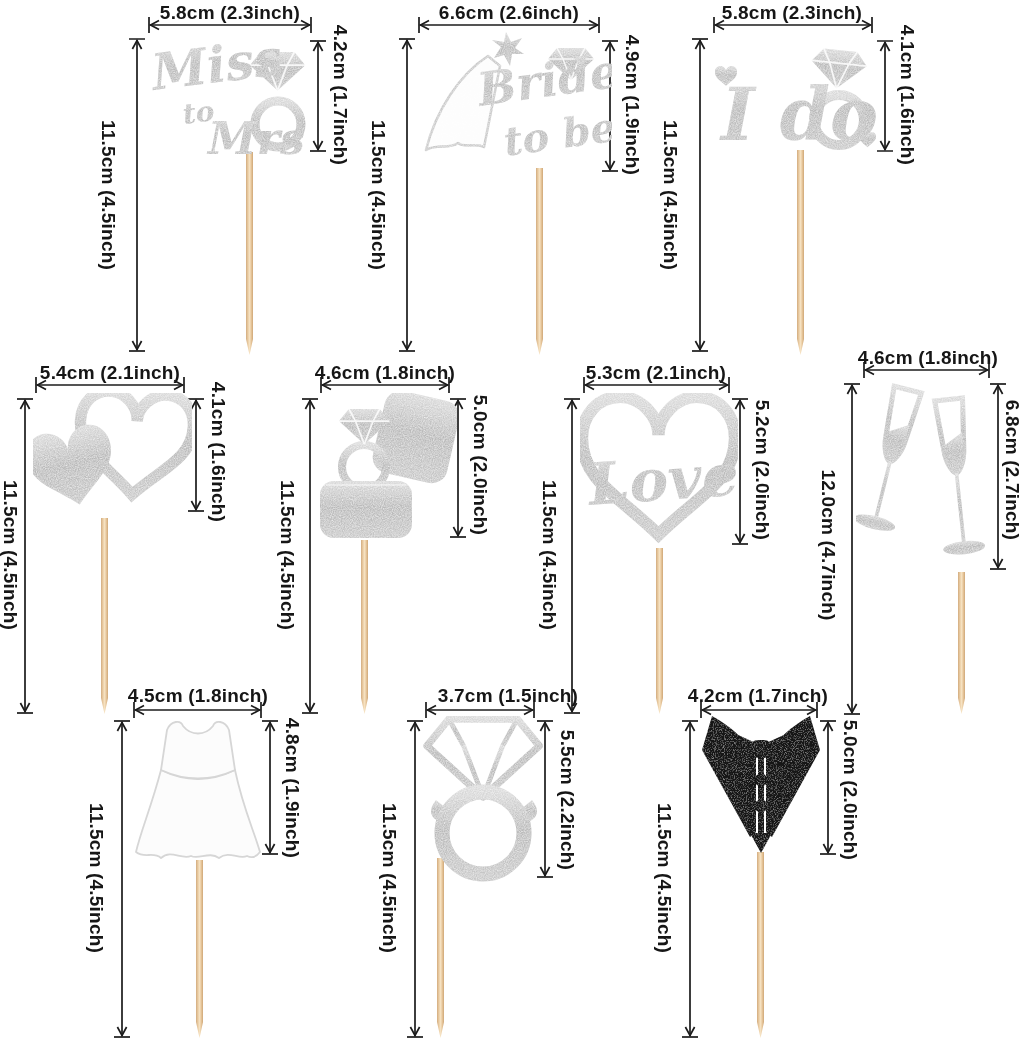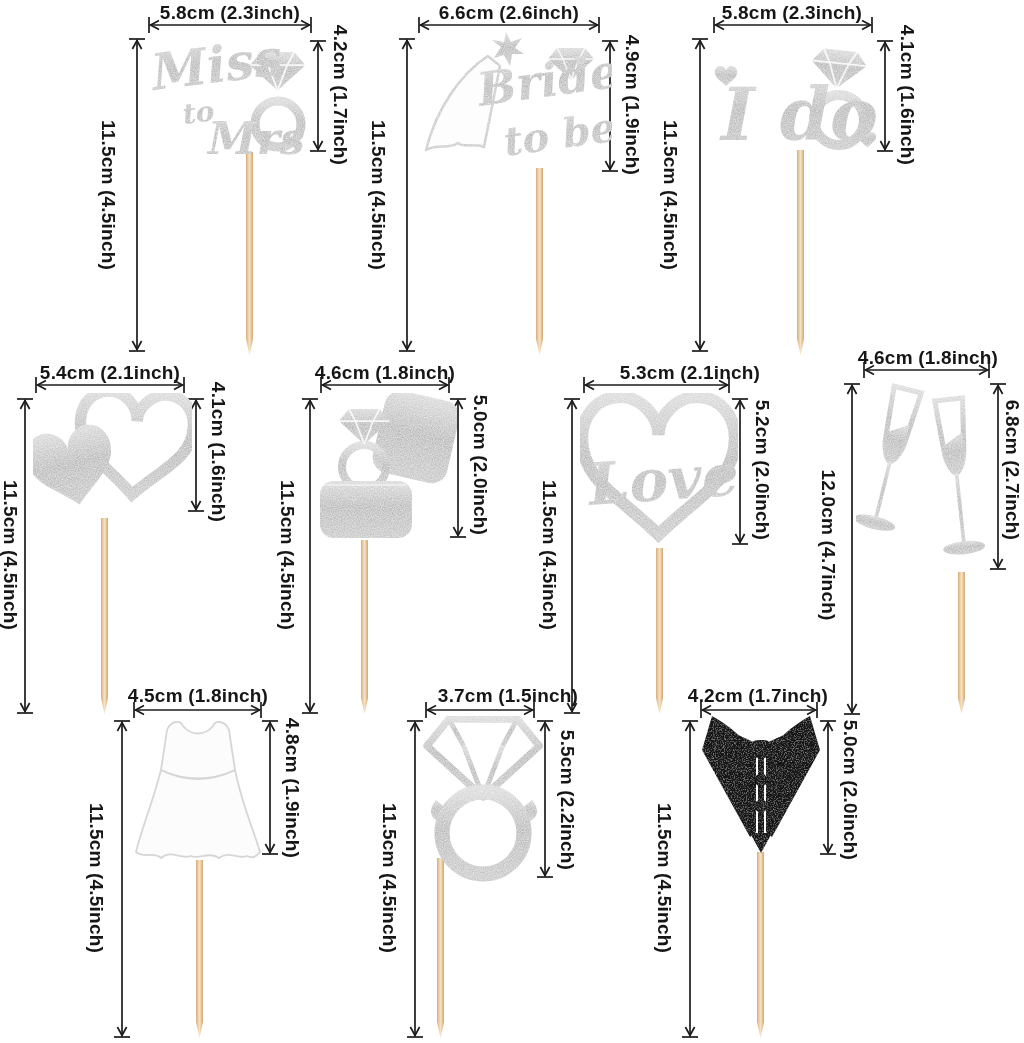--- a/index.html
+++ b/index.html
@@ -1,17 +1,17 @@
 <!DOCTYPE html>
 <html><head>
 <meta charset="utf-8">
 <style>
   html,body{margin:0;padding:0;background:#fff;}
   #canvas{position:relative;width:1024px;height:1043px;background:#fff;overflow:hidden;
-          font-family:"Liberation Sans",sans-serif;color:#151515;}
+          font-family:"Liberation Sans",sans-serif;color:#151515;border-radius:14px;}
   .dim-label{position:absolute;font-size:19px;font-weight:600;white-space:nowrap;
              transform:translateX(-50%);letter-spacing:.2px;color:#161616;}
   .dim-label-v{position:absolute;font-size:19px;font-weight:600;white-space:nowrap;
                writing-mode:vertical-rl;text-orientation:mixed;line-height:22px;
                transform:translate(-50%,-50%);letter-spacing:.2px;color:#161616;}
   .dim-arrow{position:absolute;}
   .dim-arrow svg{display:block;}
   .stick{position:absolute;z-index:1;
          background:linear-gradient(90deg,#d2ab7e 0%,#eccfa6 30%,#f6e3c4 52%,#e9c99e 72%,#cfa777 100%);
          clip-path:polygon(0 0,100% 0,100% calc(100% - 16px),50% 100%,0 calc(100% - 16px));}
@@ -293,21 +293,21 @@
               <line x1="62" y1="22" x2="46" y2="64"></line>
           </g>
         </g>
         <rect x="2" y="88" width="92" height="57" rx="14" fill="url(#silv)"></rect>
         <line x1="8" y1="92" x2="88" y2="92" stroke="#ffffff" stroke-width="2" opacity="0.45"></line>
       </g>
     </svg>
   </section>
 
   <section>
-    <div class="dim-label" style="left:690px;top:362px">5.3cm (2.1inch)</div>
+    <div class="dim-label" style="left:656px;top:362px">5.3cm (2.1inch)</div>
     <div class="dim-arrow h" style="left:583px;top:377px;width:147px;height:16px">
         <svg width="147" height="16" stroke="#1b1b1b" stroke-width="1.7" fill="none">
           <line x1="1" y1="0" x2="1" y2="16"></line>
           <line x1="146" y1="0" x2="146" y2="16"></line>
           <line x1="2" y1="8" x2="145" y2="8"></line>
           <polyline points="11,3.4000000000000004 2.5,8 11,12.6" fill="none"></polyline>
           <polyline points="136,3.4000000000000004 144.5,8 136,12.6" fill="none"></polyline>
         </svg>
       </div>
     <div class="dim-arrow v" style="left:564px;top:398px;width:16px;height:316px">

